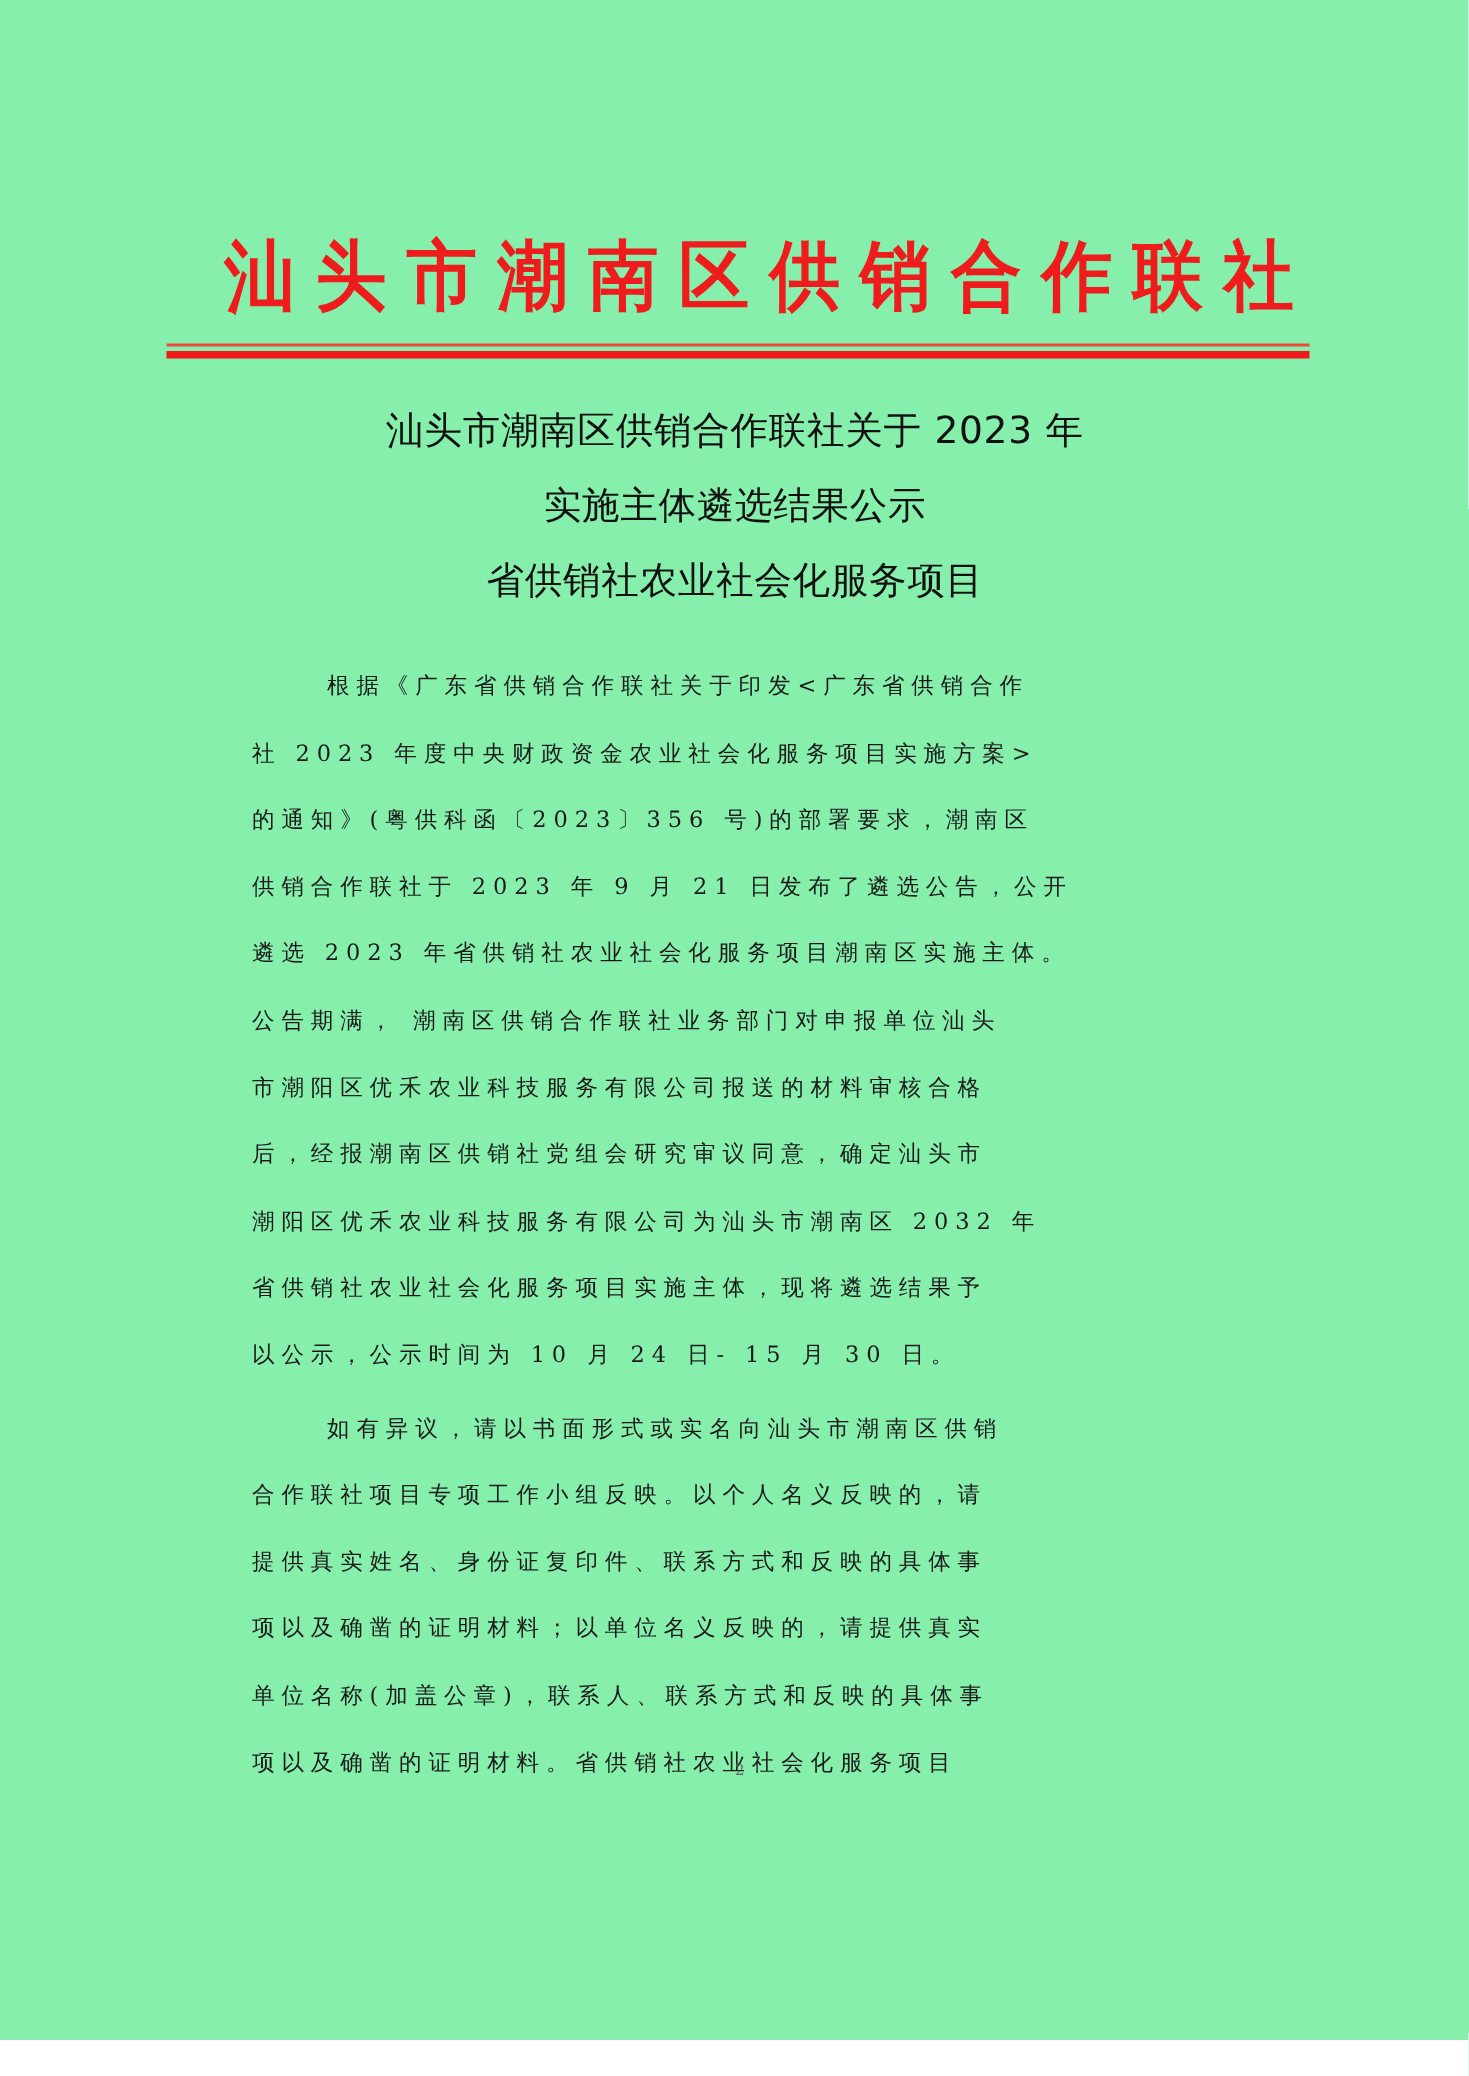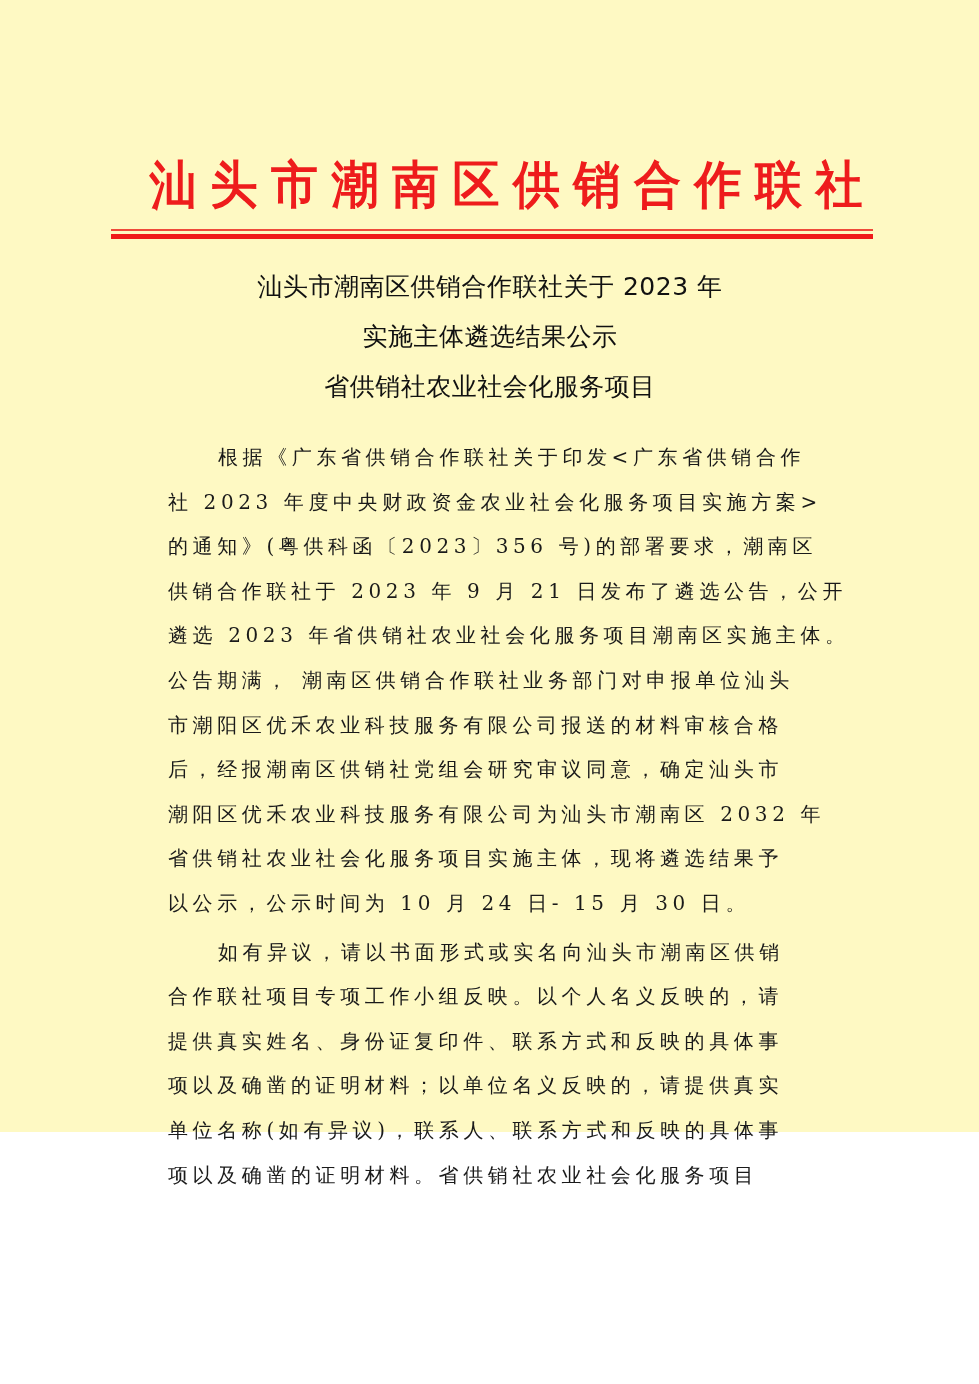--- a/index.html
+++ b/index.html
@@ -1,34 +1,34 @@
 <!DOCTYPE html>
 <html><head>
 <meta charset="utf-8">
 <style>
   html, body { margin: 0; padding: 0; background: #ffffff; }
   body { width: 979px; height: 1384px; position: relative; overflow: hidden; }
-  .page { position: absolute; left: 0; top: 0; width: 979px; height: 1132px; background: #fef9c3; }
+  .page { position: absolute; left: 0; top: 0; width: 979px; height: 1360px; background: #86efac; }
   .masthead {
     position: absolute; left: 150px; top: 152px; width: 690px; height: 66px;
     color: #ee1c1c; font-family: "Liberation Serif", "DejaVu Serif", serif;
     font-weight: bold; font-size: 47px; line-height: 66px; letter-spacing: 13.5px;
     white-space: nowrap; transform: scaleY(1.08); transform-origin: left center;
   }
   .rule-thin { position: absolute; left: 111px; top: 229px; width: 762px; height: 2px; background: #ef4a3a; }
   .rule-thick { position: absolute; left: 111px; top: 234px; width: 762px; height: 5px; background: #f01a1a; }
   .title-block {
     position: absolute; left: 100px; top: 262px; width: 780px; text-align: center;
     font-family: "DejaVu Sans", "Liberation Sans", sans-serif; color: #111;
   }
   .title-line { font-size: 25px; line-height: 50px; height: 50px; white-space: nowrap; letter-spacing: 0.5px; }
   .body-text {
     position: absolute; left: 168px; top: 435px; width: 664px;
     font-family: "DejaVu Serif", "Liberation Serif", serif; color: #1a1a1a;
-    font-size: 20px; line-height: 44.6px; letter-spacing: 4.6px;
+    font-size: 15px; line-height: 44.6px; letter-spacing: 4.6px;
   }
   .line { height: 44.6px; white-space: nowrap; overflow: visible; }
   .indent { padding-left: 50px; }
   .gap { height: 4px; }
   .page-number {
     position: absolute; left: 490px; top: 1175px; font-size: 10px; color: #666;
     font-family: "DejaVu Serif", serif;
   }
 </style>
 </head>
@@ -59,19 +59,19 @@
       <div class="line">潮阳区优禾农业科技服务有限公司为汕头市潮南区 2032 年</div>
       <div class="line">省供销社农业社会化服务项目实施主体，现将遴选结果予</div>
       <div class="line">以公示，公示时间为 10 月 24 日- 15 月 30 日。</div>
     </div>
     <div class="gap"></div>
     <div>
       <div class="line indent">如有异议，请以书面形式或实名向汕头市潮南区供销</div>
       <div class="line">合作联社项目专项工作小组反映。以个人名义反映的，请</div>
       <div class="line">提供真实姓名、身份证复印件、联系方式和反映的具体事</div>
       <div class="line">项以及确凿的证明材料；以单位名义反映的，请提供真实</div>
-      <div class="line">单位名称(如有异议)，联系人、联系方式和反映的具体事</div>
+      <div class="line">单位名称(加盖公章)，联系人、联系方式和反映的具体事</div>
       <div class="line">项以及确凿的证明材料。省供销社农业社会化服务项目</div>
     </div>
   </div>
 
   <div class="page-number">2</div>
 </div>
 
 </body></html>

